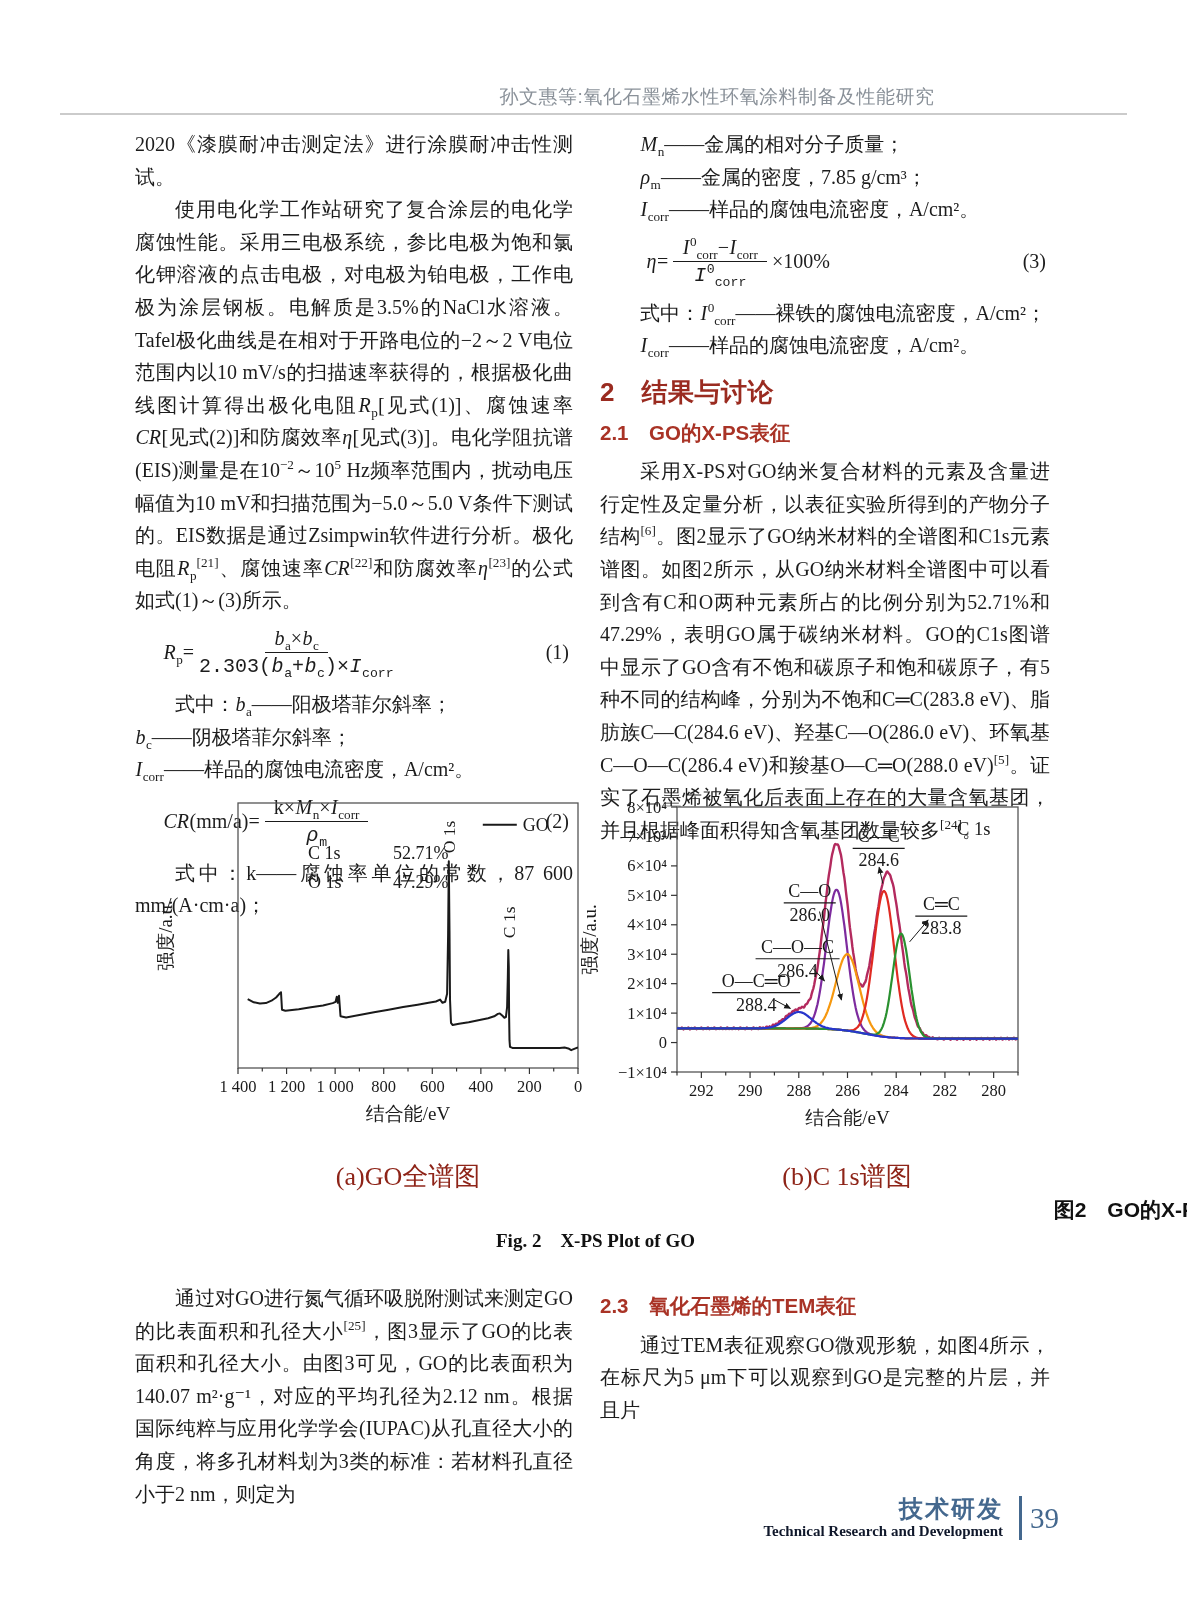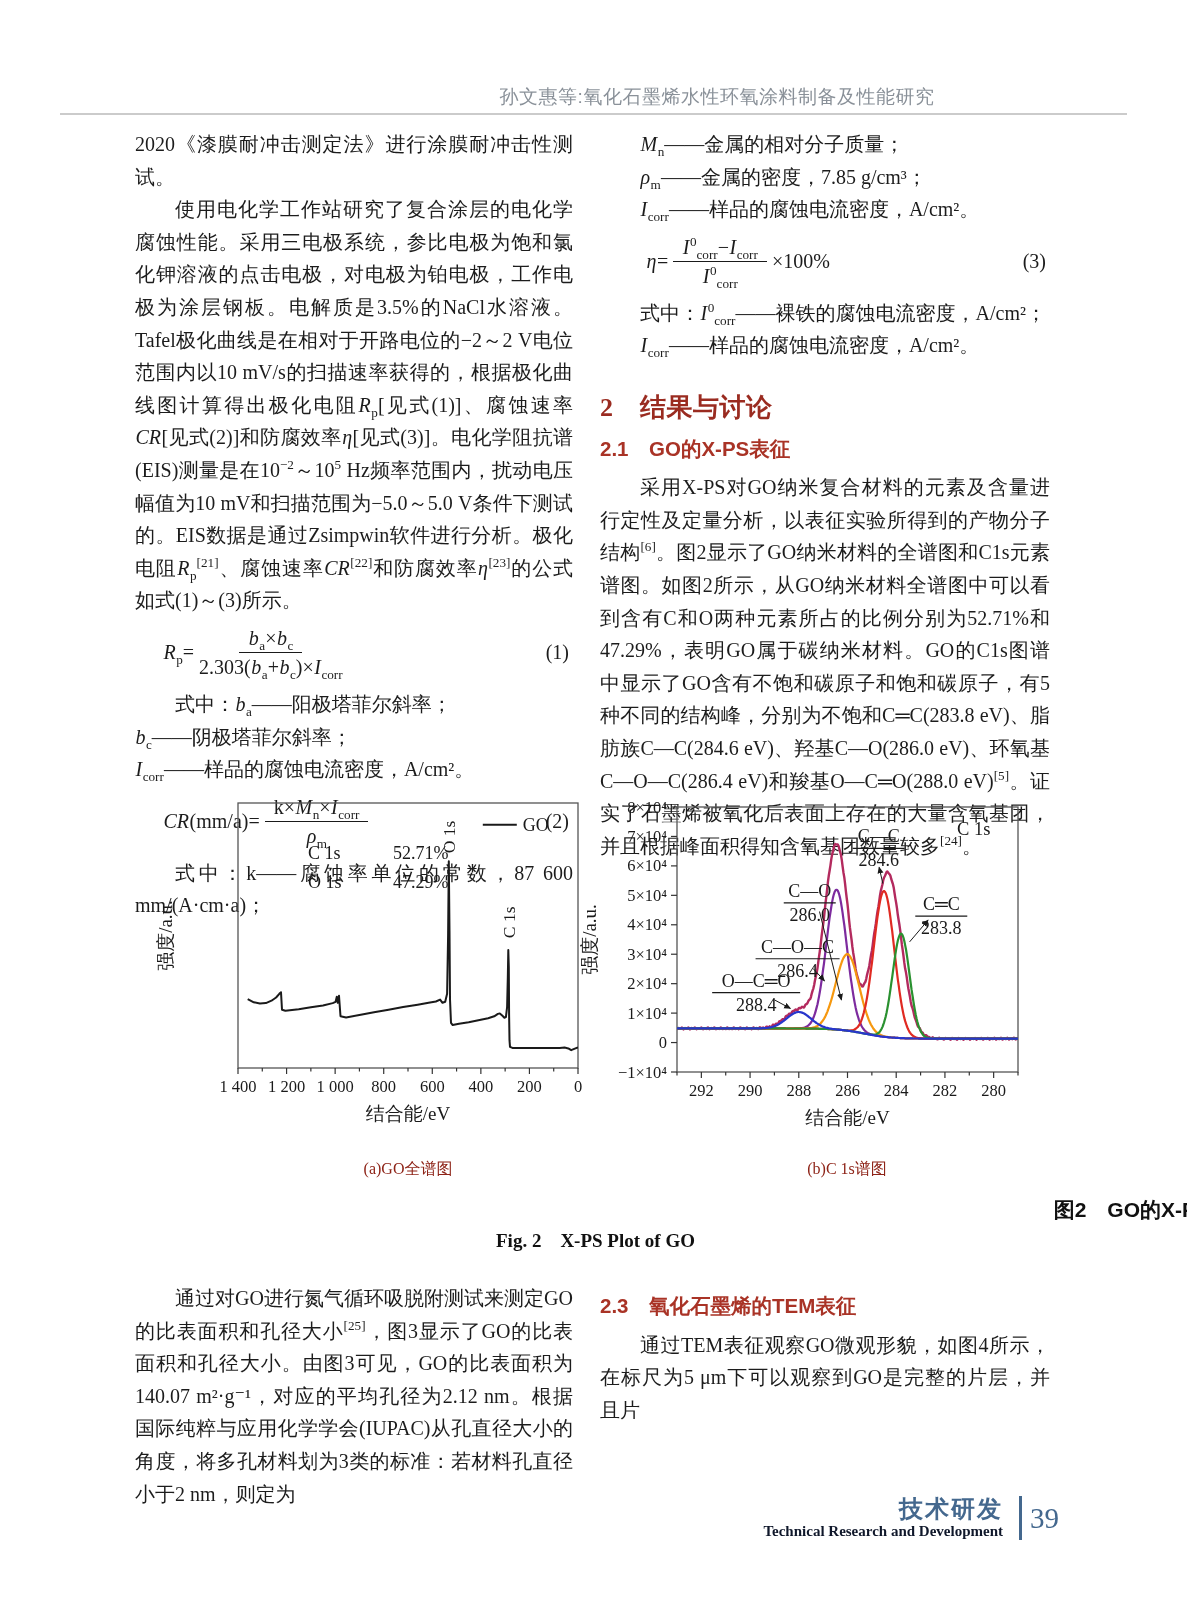--- a/index.html
+++ b/index.html
@@ -16,29 +16,29 @@
   .col-br{left:600px;top:1282px;width:450px;}
   .para{margin:0;}
   .indent{text-indent:2em;}
   .tk-i{font-style:italic;padding:0 .5px;}
   .tk-sup{font-size:.66em;vertical-align:super;line-height:0;}
   .tk-sub{font-size:.66em;vertical-align:sub;line-height:0;}
   .formula{display:flex;align-items:center;margin:8px 0;padding-left:28px;}
   .formula.fr{padding-left:46px;}
   .frac{display:inline-flex;flex-direction:column;align-items:center;margin:0 5px;line-height:26px;}
   .frac .num{padding:0 9px 1px;border-bottom:1.4px solid #1a1a1a;}
-  .frac .den{padding-top:1px;}
+  .frac .den{padding-top:1px;font-family:Liberation Mono, monospace;}
   .eq-no{margin-left:auto;padding-right:4px;}
-  .h-main{margin:30px 0 8px;font-family:Liberation Serif, serif;
+  .h-main{margin:14px 0 8px;font-family:Liberation Sans, sans-serif;
           font-weight:bold;font-size:26px;color:#9a2b20;letter-spacing:.5px;}
   .h-sub{margin:8px 0 6px;font-family:"Liberation Sans","DejaVu Sans",sans-serif;
          font-weight:bold;font-size:20.5px;color:#a93326;}
   .figure-area{left:0;top:775px;width:1187px;height:495px;}
   svg.chart{position:absolute;top:0;font-family:"Liberation Serif","DejaVu Serif",serif;}
-  .subcap{position:absolute;top:384px;width:470px;text-align:center;font-size:16px;color:#8e2418;}
+  .subcap{position:absolute;top:384px;width:470px;text-align:center;font-size:26px;color:#8e2418;}
   .figcap-cn{position:absolute;top:421px;left:0;width:1187px;text-align:right;
              font-family:"Liberation Sans","DejaVu Sans",sans-serif;font-weight:bold;font-size:21px;color:#111;padding-left:44px;}
   .figcap-en{position:absolute;top:453px;left:2px;width:1187px;text-align:center;
              font-weight:bold;font-size:19px;color:#111;}
   .footer{top:1496px;right:128px;display:flex;align-items:stretch;}
   .footer .fcol{text-align:right;padding-right:16px;}
   .footer .fcn{font-family:"Liberation Sans","DejaVu Sans",sans-serif;font-weight:bold;
                font-size:24px;color:#44688e;letter-spacing:2px;line-height:26px;}
   .footer .fen{font-size:15px;color:#0f172a;font-weight:bold;line-height:18px;}
   .footer .fbar{width:3px;background:#44688e;}

